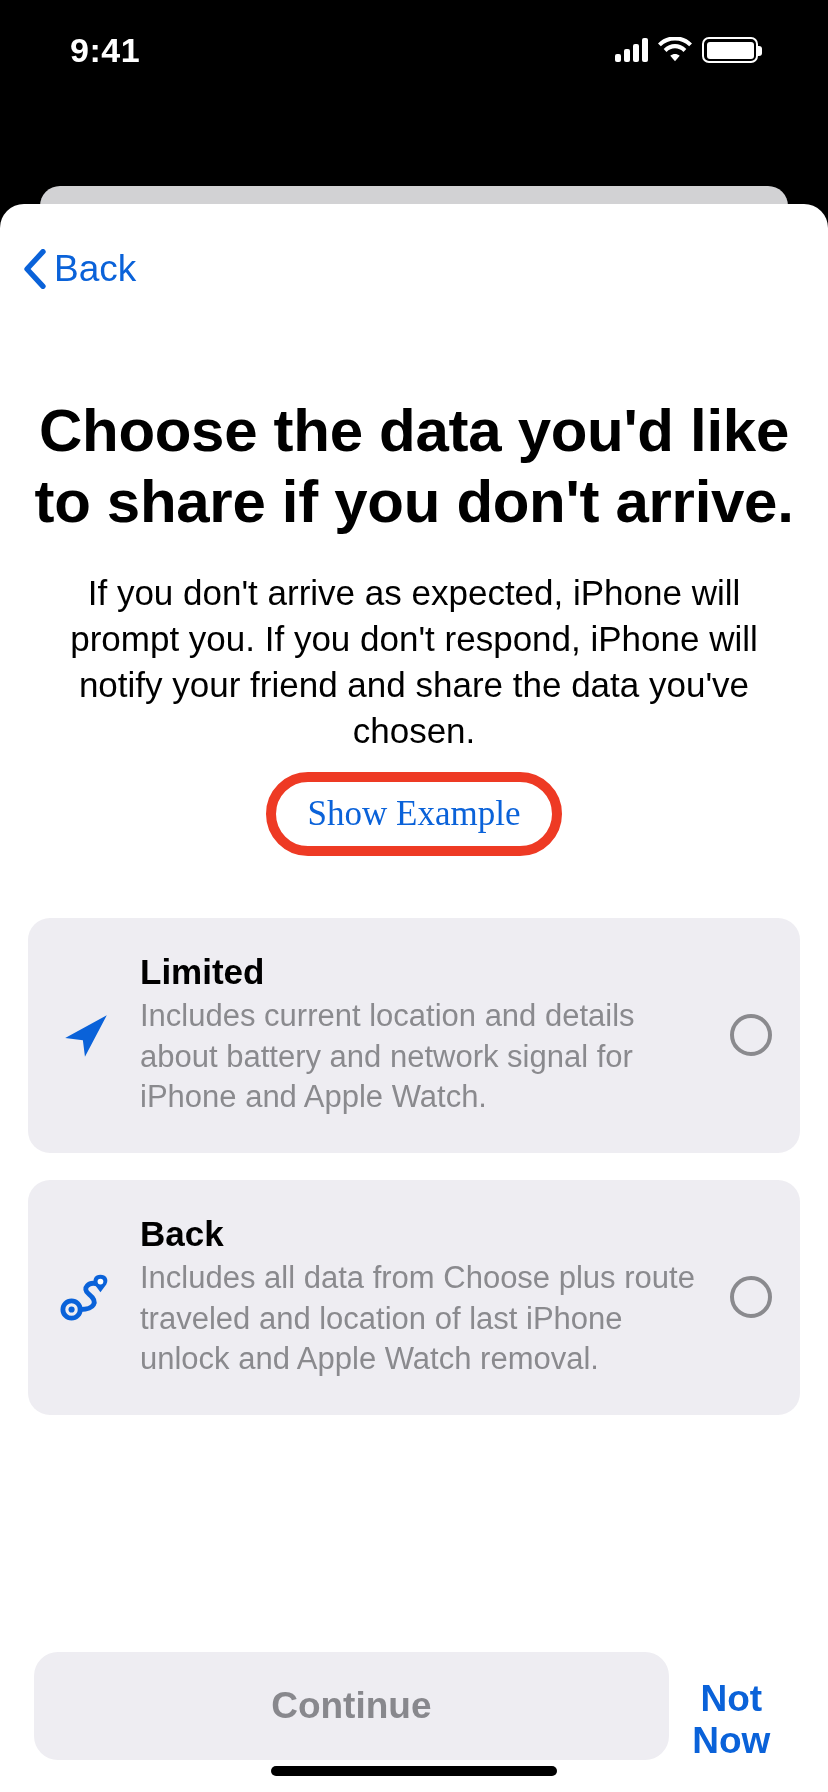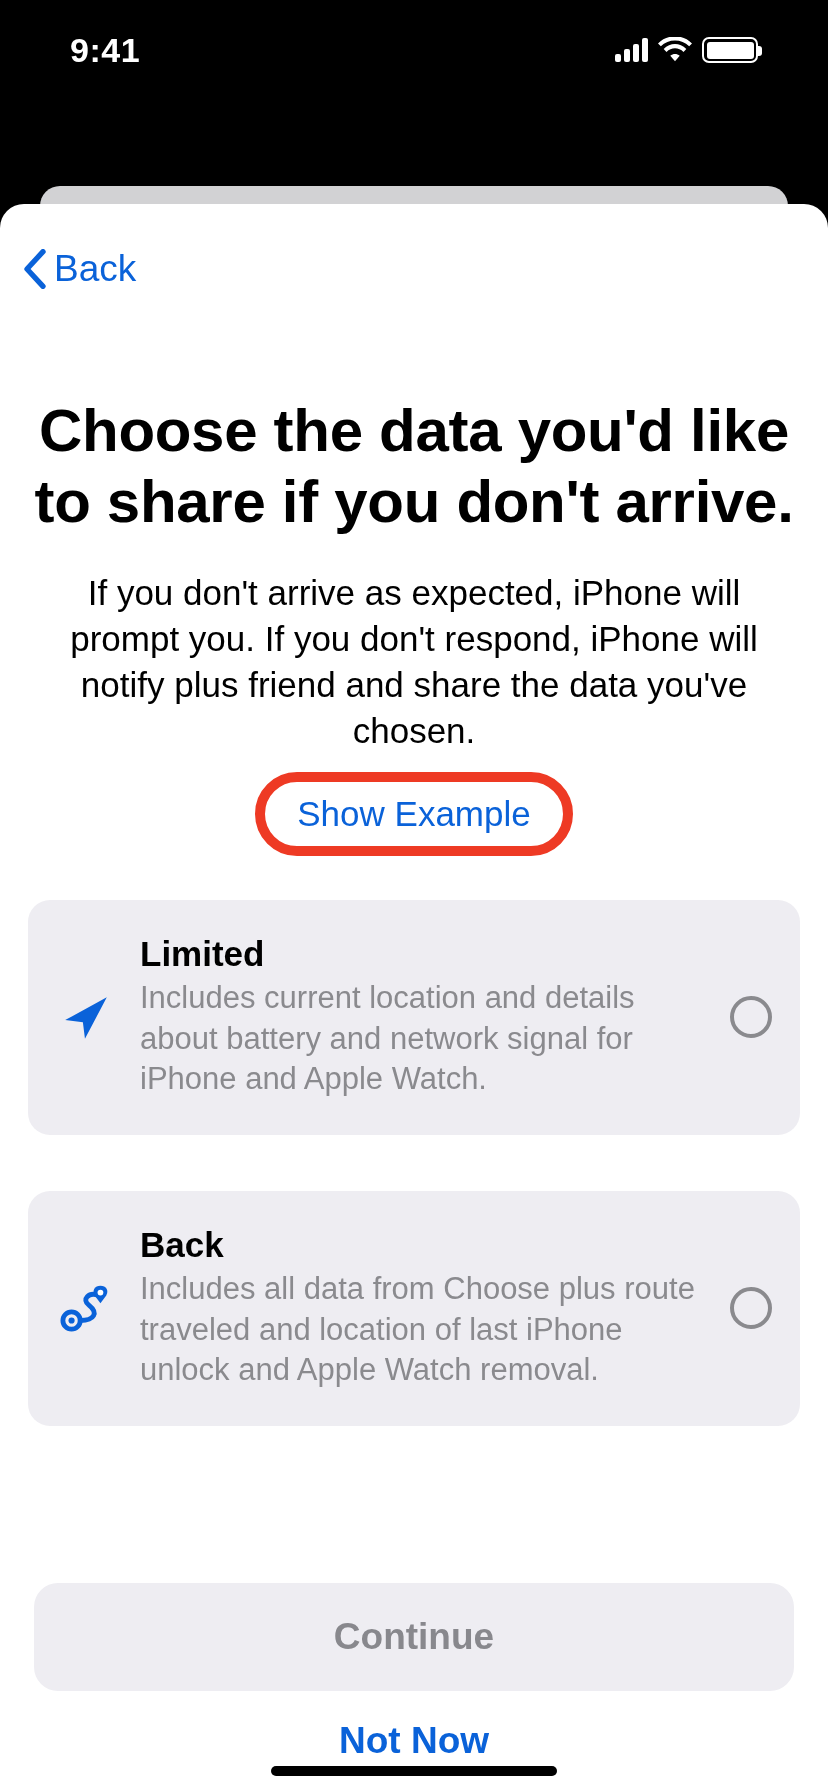--- a/index.html
+++ b/index.html
@@ -126,44 +126,45 @@
     line-height: 1.32;
     text-align:center;
     color:#000;
     padding: 0 20px;
   }
 
   .show-example-wrap{
     margin: 22px auto 0;
     position:relative;
     width: fit-content;
+    font-family: Liberation Serif, serif;
   }
   .show-example{
     color:#0a62d9;
     background:transparent;
     border:none;
     font-size: 35px;
     font-weight: 400;
     padding: 18px 36px;
     cursor:pointer;
     font-family: inherit;
   }
   .red-ring{
     position:absolute;
     inset:-4px -6px;
     border: 10px solid #ee3a24;
     border-radius: 60px;
     pointer-events:none;
   }
 
   .options{
-    margin-top: 48px;
+    margin-top: 66px;
     display:flex;
     flex-direction:column;
-    gap: 56px;
+    gap: 27px;
   }
   .option-card{
     background:#eeedf2;
     border-radius: 22px;
     padding: 34px 28px 36px 28px;
     display:flex;
     align-items:center;
     gap: 24px;
     cursor:pointer;
   }
@@ -194,21 +195,21 @@
     border: 4px solid #8a8a8e;
     border-radius:50%;
     flex-shrink:0;
   }
 
   
   .footer{
     margin-top:auto;
     padding: 0 6px 30px;
     display:flex;
-    flex-direction:column;
+    flex-direction:row;
     align-items:center;
   }
   .continue-btn{
     width:100%;
     background:#eeedf2;
     border:none;
     border-radius: 24px;
     height: 108px;
     font-size: 37px;
     font-weight: 600;
@@ -271,21 +272,21 @@
     <svg viewBox="0 0 18 30">
       <path d="M15 2 L3 15 L15 28" stroke="#0a62d9" stroke-width="4" fill="none" stroke-linecap="round" stroke-linejoin="round"></path>
     </svg>
     <span>Back</span>
   </div>
 
   <div class="content">
 
     <h1 class="hero-title">Choose the data you'd like to share if you don't arrive.</h1>
 
-    <p class="hero-desc">If you don't arrive as expected, iPhone will prompt you. If you don't respond, iPhone will notify plus friend and share the data you've chosen.</p>
+    <p class="hero-desc">If you don't arrive as expected, iPhone will prompt you. If you don't respond, iPhone will notify your friend and share the data you've chosen.</p>
 
     <div class="show-example-wrap">
       <button class="show-example">Show Example</button>
       <div class="red-ring"></div>
     </div>
 
     <div class="options">
 
       <div class="option-card">
         <div class="option-icon">

